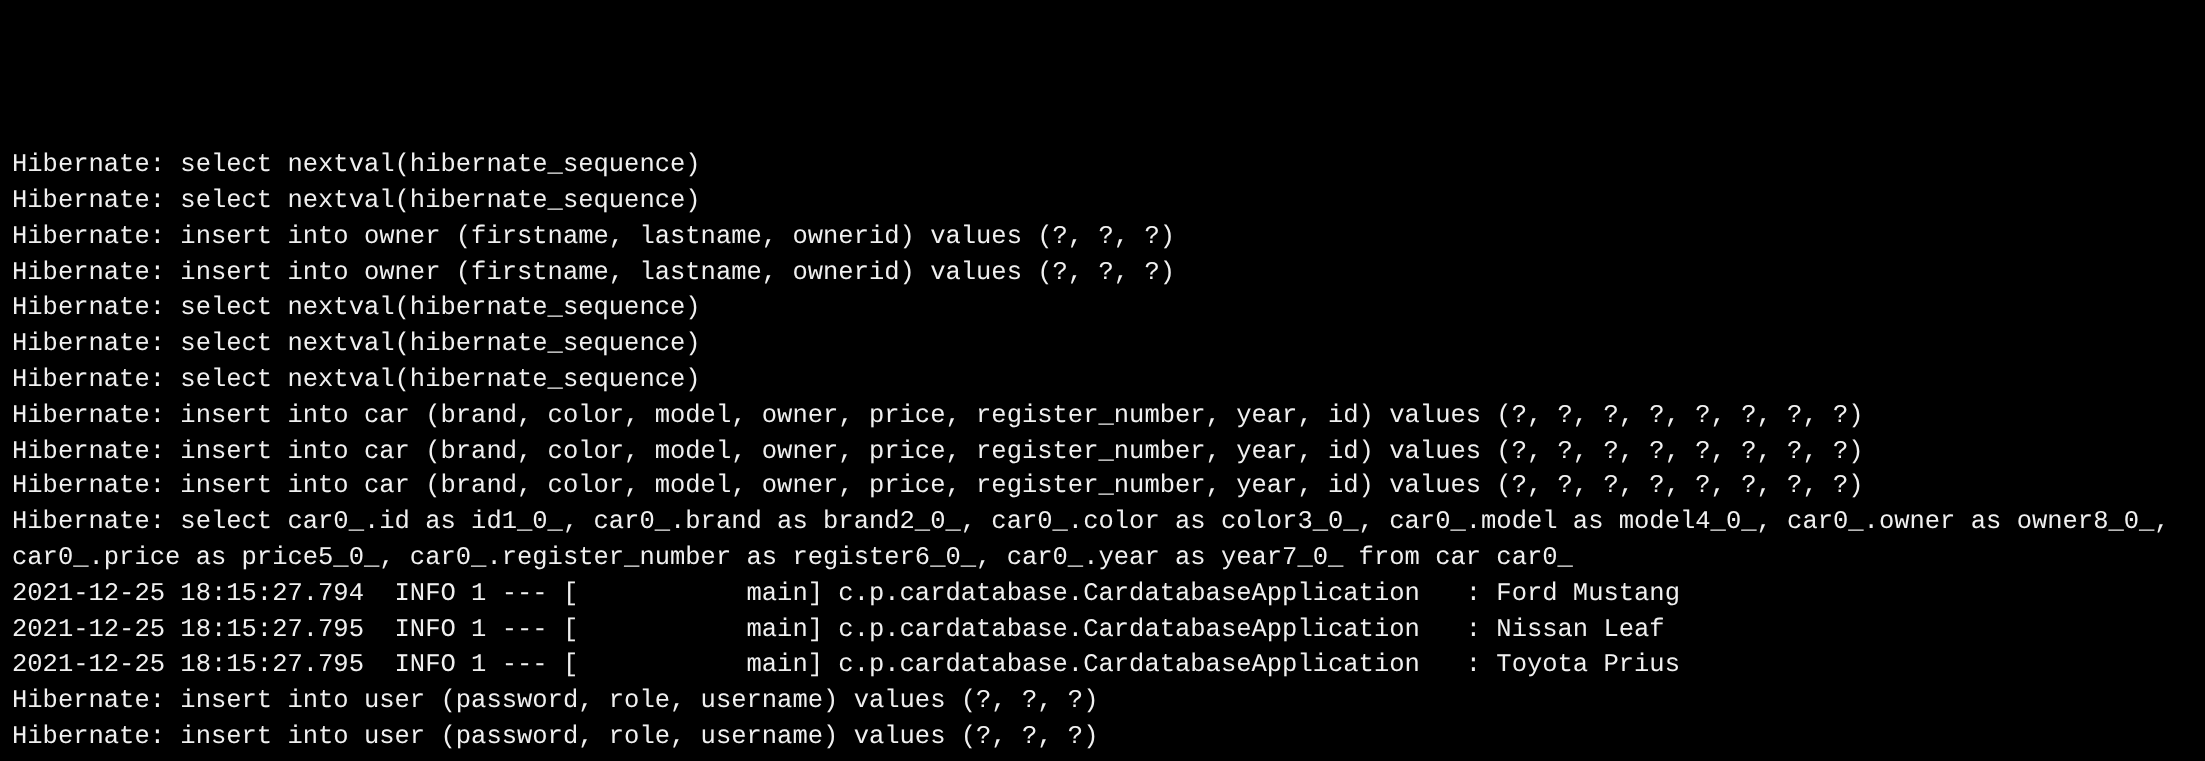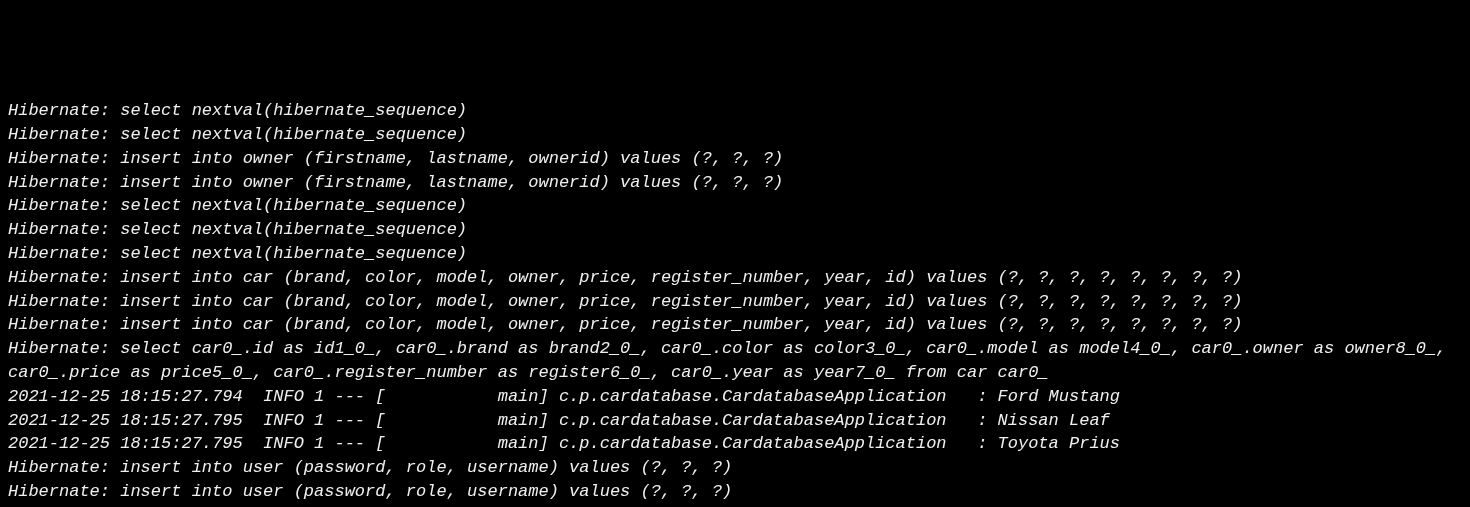--- a/index.html
+++ b/index.html
@@ -19,21 +19,20 @@
       overflow-wrap: break-word;
       width: 1470px;
       height: 507px;
     }
     .terminal-output {
       white-space: pre-wrap;
       word-break: break-all;
     }
     .log-line {
       display: block;
-      font-style: italic;
     }
   </style>
 </head>
 <body>
 
 
 
 <div class="terminal-output"><span class="log-line">Hibernate: select nextval(hibernate_sequence)</span><span class="log-line">Hibernate: select nextval(hibernate_sequence)</span><span class="log-line">Hibernate: insert into owner (firstname, lastname, ownerid) values (?, ?, ?)</span><span class="log-line">Hibernate: insert into owner (firstname, lastname, ownerid) values (?, ?, ?)</span><span class="log-line">Hibernate: select nextval(hibernate_sequence)</span><span class="log-line">Hibernate: select nextval(hibernate_sequence)</span><span class="log-line">Hibernate: select nextval(hibernate_sequence)</span><span class="log-line">Hibernate: insert into car (brand, color, model, owner, price, register_number, year, id) values (?, ?, ?, ?, ?, ?, ?, ?)</span><span class="log-line">Hibernate: insert into car (brand, color, model, owner, price, register_number, year, id) values (?, ?, ?, ?, ?, ?, ?, ?)</span><span class="log-line">Hibernate: insert into car (brand, color, model, owner, price, register_number, year, id) values (?, ?, ?, ?, ?, ?, ?, ?)</span><span class="log-line">Hibernate: select car0_.id as id1_0_, car0_.brand as brand2_0_, car0_.color as color3_0_, car0_.model as model4_0_, car0_.owner as owner8_0_, car0_.price as price5_0_, car0_.register_number as register6_0_, car0_.year as year7_0_ from car car0_</span><span class="log-line">2021-12-25 18:15:27.794  INFO 1 --- [           main] c.p.cardatabase.CardatabaseApplication   : Ford Mustang</span><span class="log-line">2021-12-25 18:15:27.795  INFO 1 --- [           main] c.p.cardatabase.CardatabaseApplication   : Nissan Leaf</span><span class="log-line">2021-12-25 18:15:27.795  INFO 1 --- [           main] c.p.cardatabase.CardatabaseApplication   : Toyota Prius</span><span class="log-line">Hibernate: insert into user (password, role, username) values (?, ?, ?)</span><span class="log-line">Hibernate: insert into user (password, role, username) values (?, ?, ?)</span></div>
 
 

